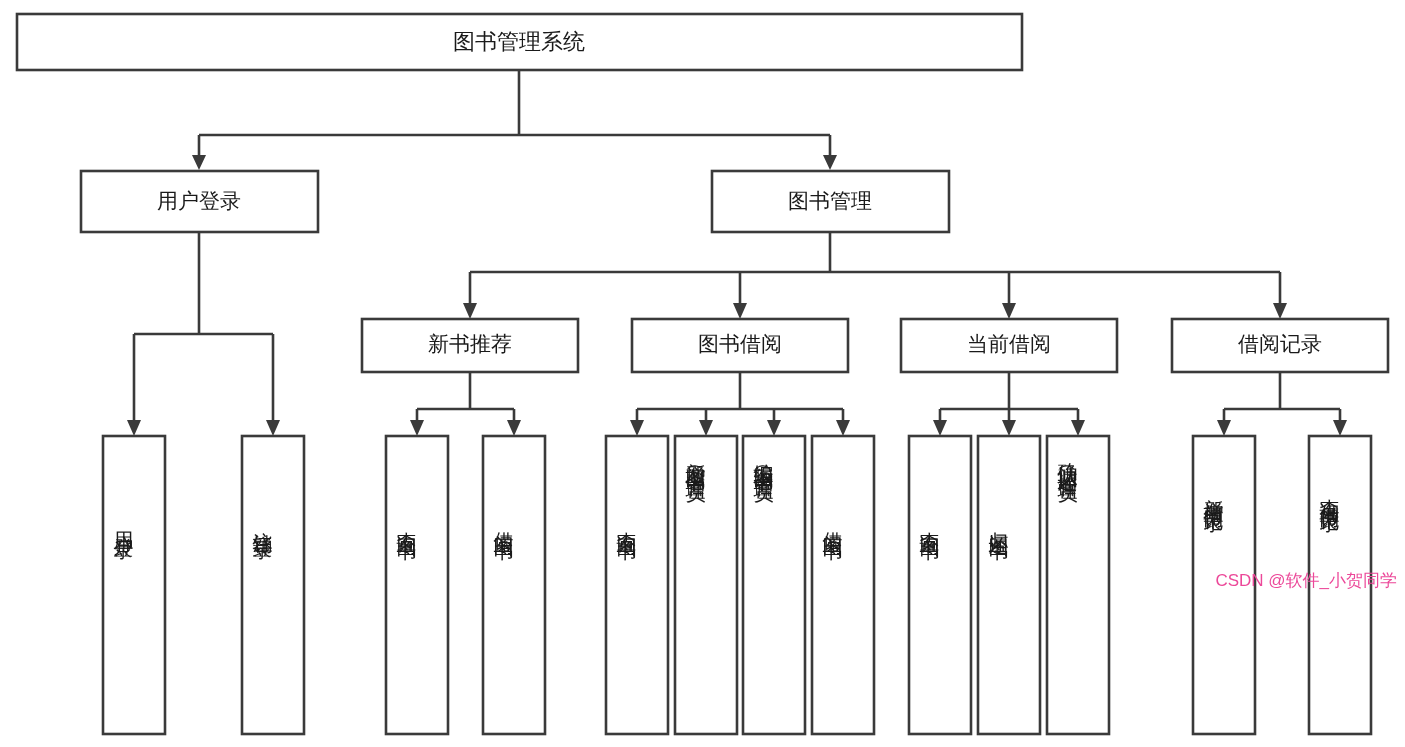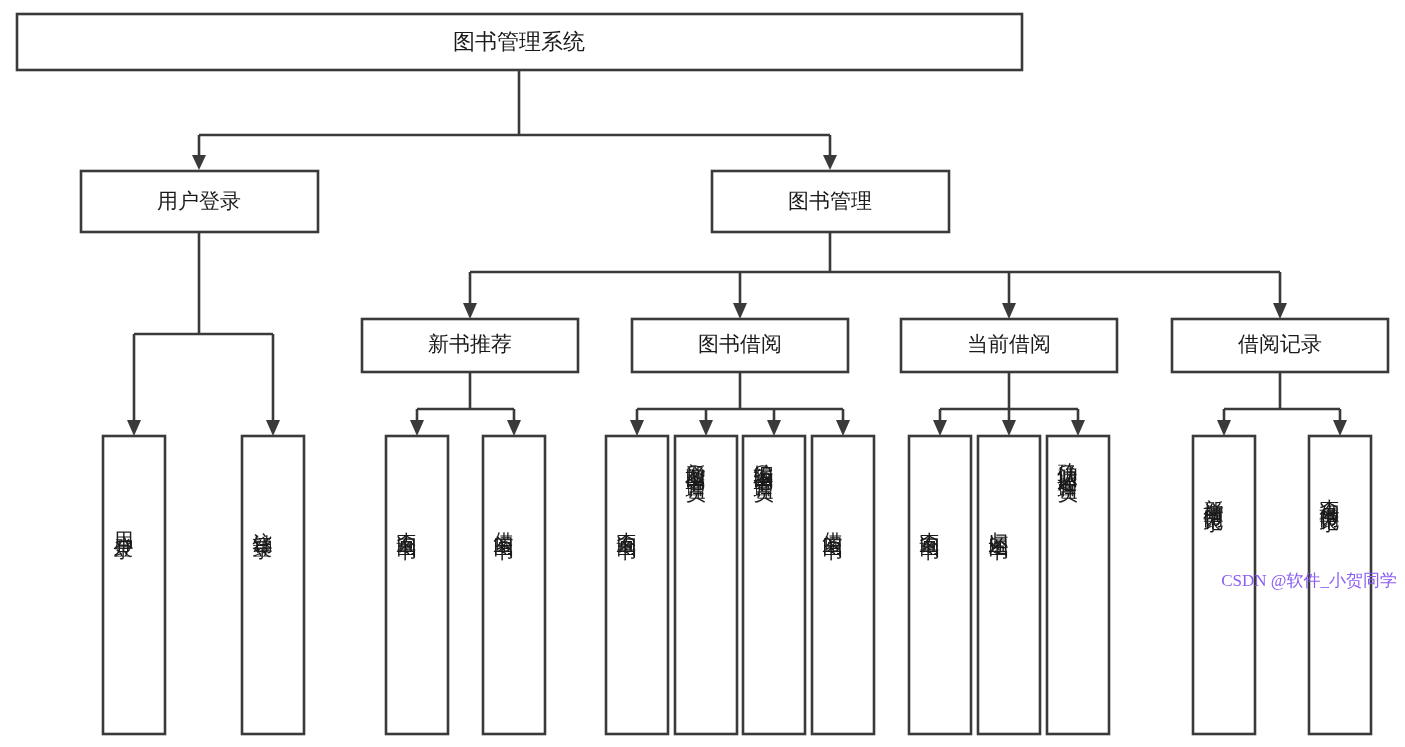--- a/index.html
+++ b/index.html
@@ -68,23 +68,23 @@
     letter-spacing: 3px;
     color: #1a1a1a;
     white-space: nowrap;
     pointer-events: none;
     user-select: none;
   }
   .watermark {
     position: absolute;
     right: 8px;
     bottom: 6px;
-    font-family: Liberation Serif, serif;
+    font-family: Liberation Sans, sans-serif;
     font-size: 17px;
-    color: #8b5cf6;
+    color: #ec4899;
     white-space: nowrap;
     user-select: none;
   }
 </style>
 </head>
 <body>
 
 <div id="diagram-root">
 
   <svg class="diagram-svg" viewBox="0 0 1405 747" xmlns="http://www.w3.org/2000/svg">

